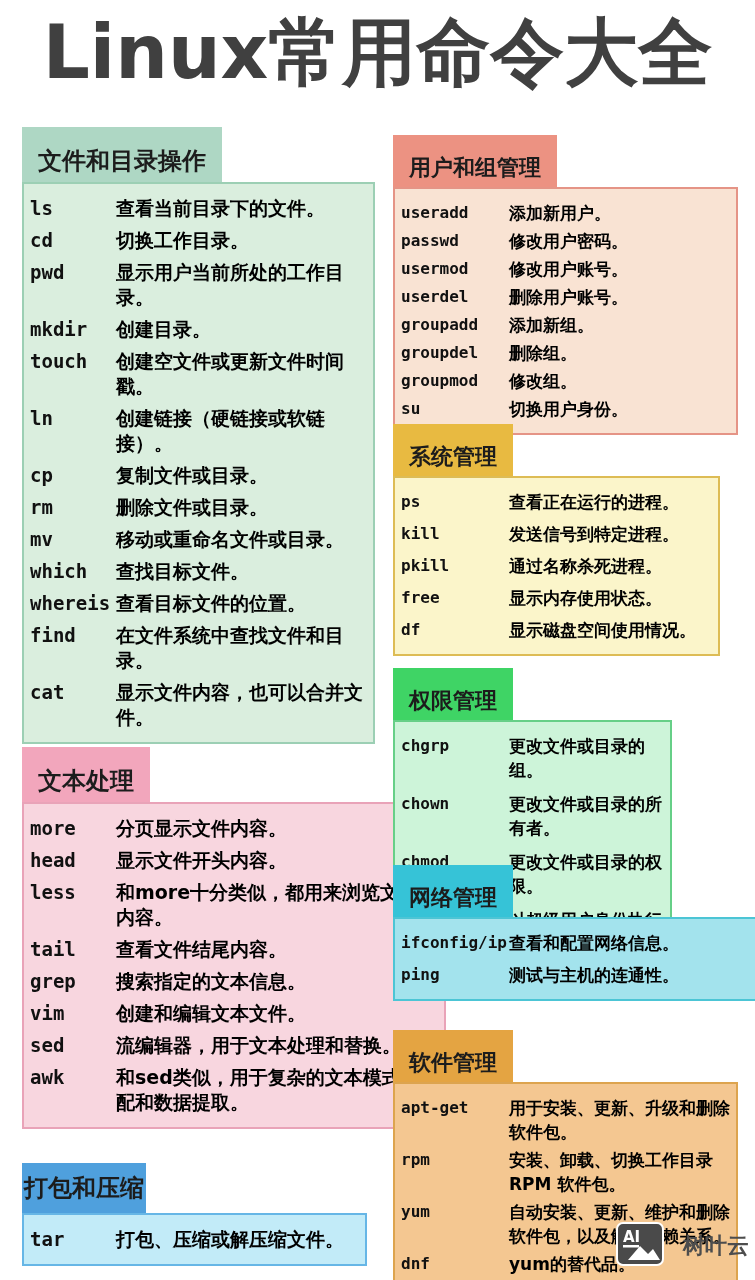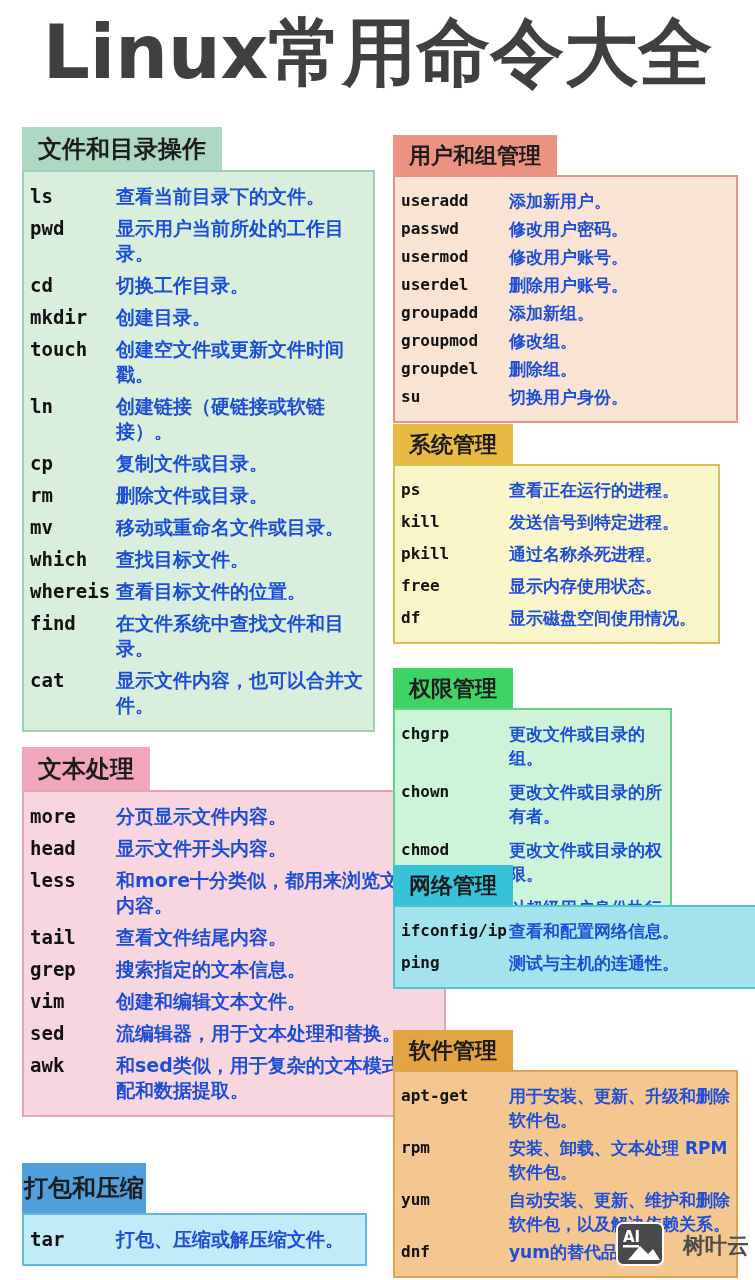--- a/index.html
+++ b/index.html
@@ -8,37 +8,37 @@
     overflow:hidden; font-family:"DejaVu Sans", sans-serif;
   }
   .title {
     position:absolute; top:4px; left:0; width:100%; margin:0;
     text-align:center; font-size:74px; font-weight:800; letter-spacing:0;
     font-family:"DejaVu Sans", sans-serif;
   }
   .section { position:absolute; }
   .chip {
     position:relative; z-index:2; display:inline-block;
-    padding:8px 16px 7px 16px;
+    padding:20px 16px 7px 16px;
     font-family:"DejaVu Serif", serif; font-weight:700; font-size:24px;
     color:#1c1c1c; background:var(--hbg,#ccc); line-height:1.15;
   }
   .card-body {
     position:relative; z-index:1; box-sizing:border-box;
     border:2px solid var(--bdr,#aaa); background:var(--bbg,#eee);
     padding:12px 6px;
   }
   .row { display:flex; align-items:flex-start; margin-bottom:var(--gap,7px); }
   .row:last-child { margin-bottom:0; }
   .cmd {
     flex:0 0 var(--cmdw,86px);
     font-family:"DejaVu Sans Mono", monospace; font-weight:700;
     color:#111; line-height:inherit;
   }
-  .desc { flex:1; font-weight:700; color:#1d4ed8; }
+  .desc { flex:1; font-weight:700; color:#000000; }
 
   
   .col-left .card-body { font-size:19px; line-height:25px; --cmdw:86px; }
   .sec-l0 { top:127px; left:22px; width:353px; }
   .sec-l1 { top:747px; left:22px; width:424px; }
   .sec-l2 { top:1163px; left:22px; width:345px; }
   .sec-l2 .chip { padding:11px 2px; }
 
   
   .col-right .card-body { font-size:17px; line-height:24px; --cmdw:108px; }
@@ -69,30 +69,30 @@
     <section class="section sec-l0" style="--hbg: #aed7c4; --bbg: #daeede; --bdr: #9ccfb4;">
       <div class="chip">文件和目录操作</div>
       <div class="card-body">
 
           <div class="row">
             <span class="cmd">ls</span>
             <span class="desc">查看当前目录下的文件。</span>
           </div>
 
           <div class="row">
+            <span class="cmd">cd</span>
+            <span class="desc">切换工作目录。</span>
+          </div>
+
+          <div class="row">
             <span class="cmd">pwd</span>
             <span class="desc">显示用户当前所处的工作目录。</span>
           </div>
 
           <div class="row">
-            <span class="cmd">cd</span>
-            <span class="desc">切换工作目录。</span>
-          </div>
-
-          <div class="row">
             <span class="cmd">mkdir</span>
             <span class="desc">创建目录。</span>
           </div>
 
           <div class="row">
             <span class="cmd">touch</span>
             <span class="desc">创建空文件或更新文件时间戳。</span>
           </div>
 
           <div class="row">
@@ -221,30 +221,30 @@
             <span class="cmd">userdel</span>
             <span class="desc">删除用户账号。</span>
           </div>
 
           <div class="row">
             <span class="cmd">groupadd</span>
             <span class="desc">添加新组。</span>
           </div>
 
           <div class="row">
+            <span class="cmd">groupdel</span>
+            <span class="desc">删除组。</span>
+          </div>
+
+          <div class="row">
             <span class="cmd">groupmod</span>
             <span class="desc">修改组。</span>
           </div>
 
           <div class="row">
-            <span class="cmd">groupdel</span>
-            <span class="desc">删除组。</span>
-          </div>
-
-          <div class="row">
             <span class="cmd">su</span>
             <span class="desc">切换用户身份。</span>
           </div>
         </div>
     </section>
 
     <section class="section sec-r1" style="--hbg: #e8ba41; --bbg: #fbf5ca; --bdr: #ddbc55;">
       <div class="chip">系统管理</div>
       <div class="card-body">
 
@@ -321,21 +321,21 @@
       <div class="chip">软件管理</div>
       <div class="card-body">
 
           <div class="row">
             <span class="cmd">apt-get</span>
             <span class="desc">用于安装、更新、升级和删除软件包。</span>
           </div>
 
           <div class="row">
             <span class="cmd">rpm</span>
-            <span class="desc">安装、卸载、文本处理 RPM 软件包。</span>
+            <span class="desc">安装、卸载、切换工作目录 RPM 软件包。</span>
           </div>
 
           <div class="row">
             <span class="cmd">yum</span>
             <span class="desc">自动安装、更新、维护和删除软件包，以及解决依赖关系。</span>
           </div>
 
           <div class="row">
             <span class="cmd">dnf</span>
             <span class="desc">yum的替代品。</span>

